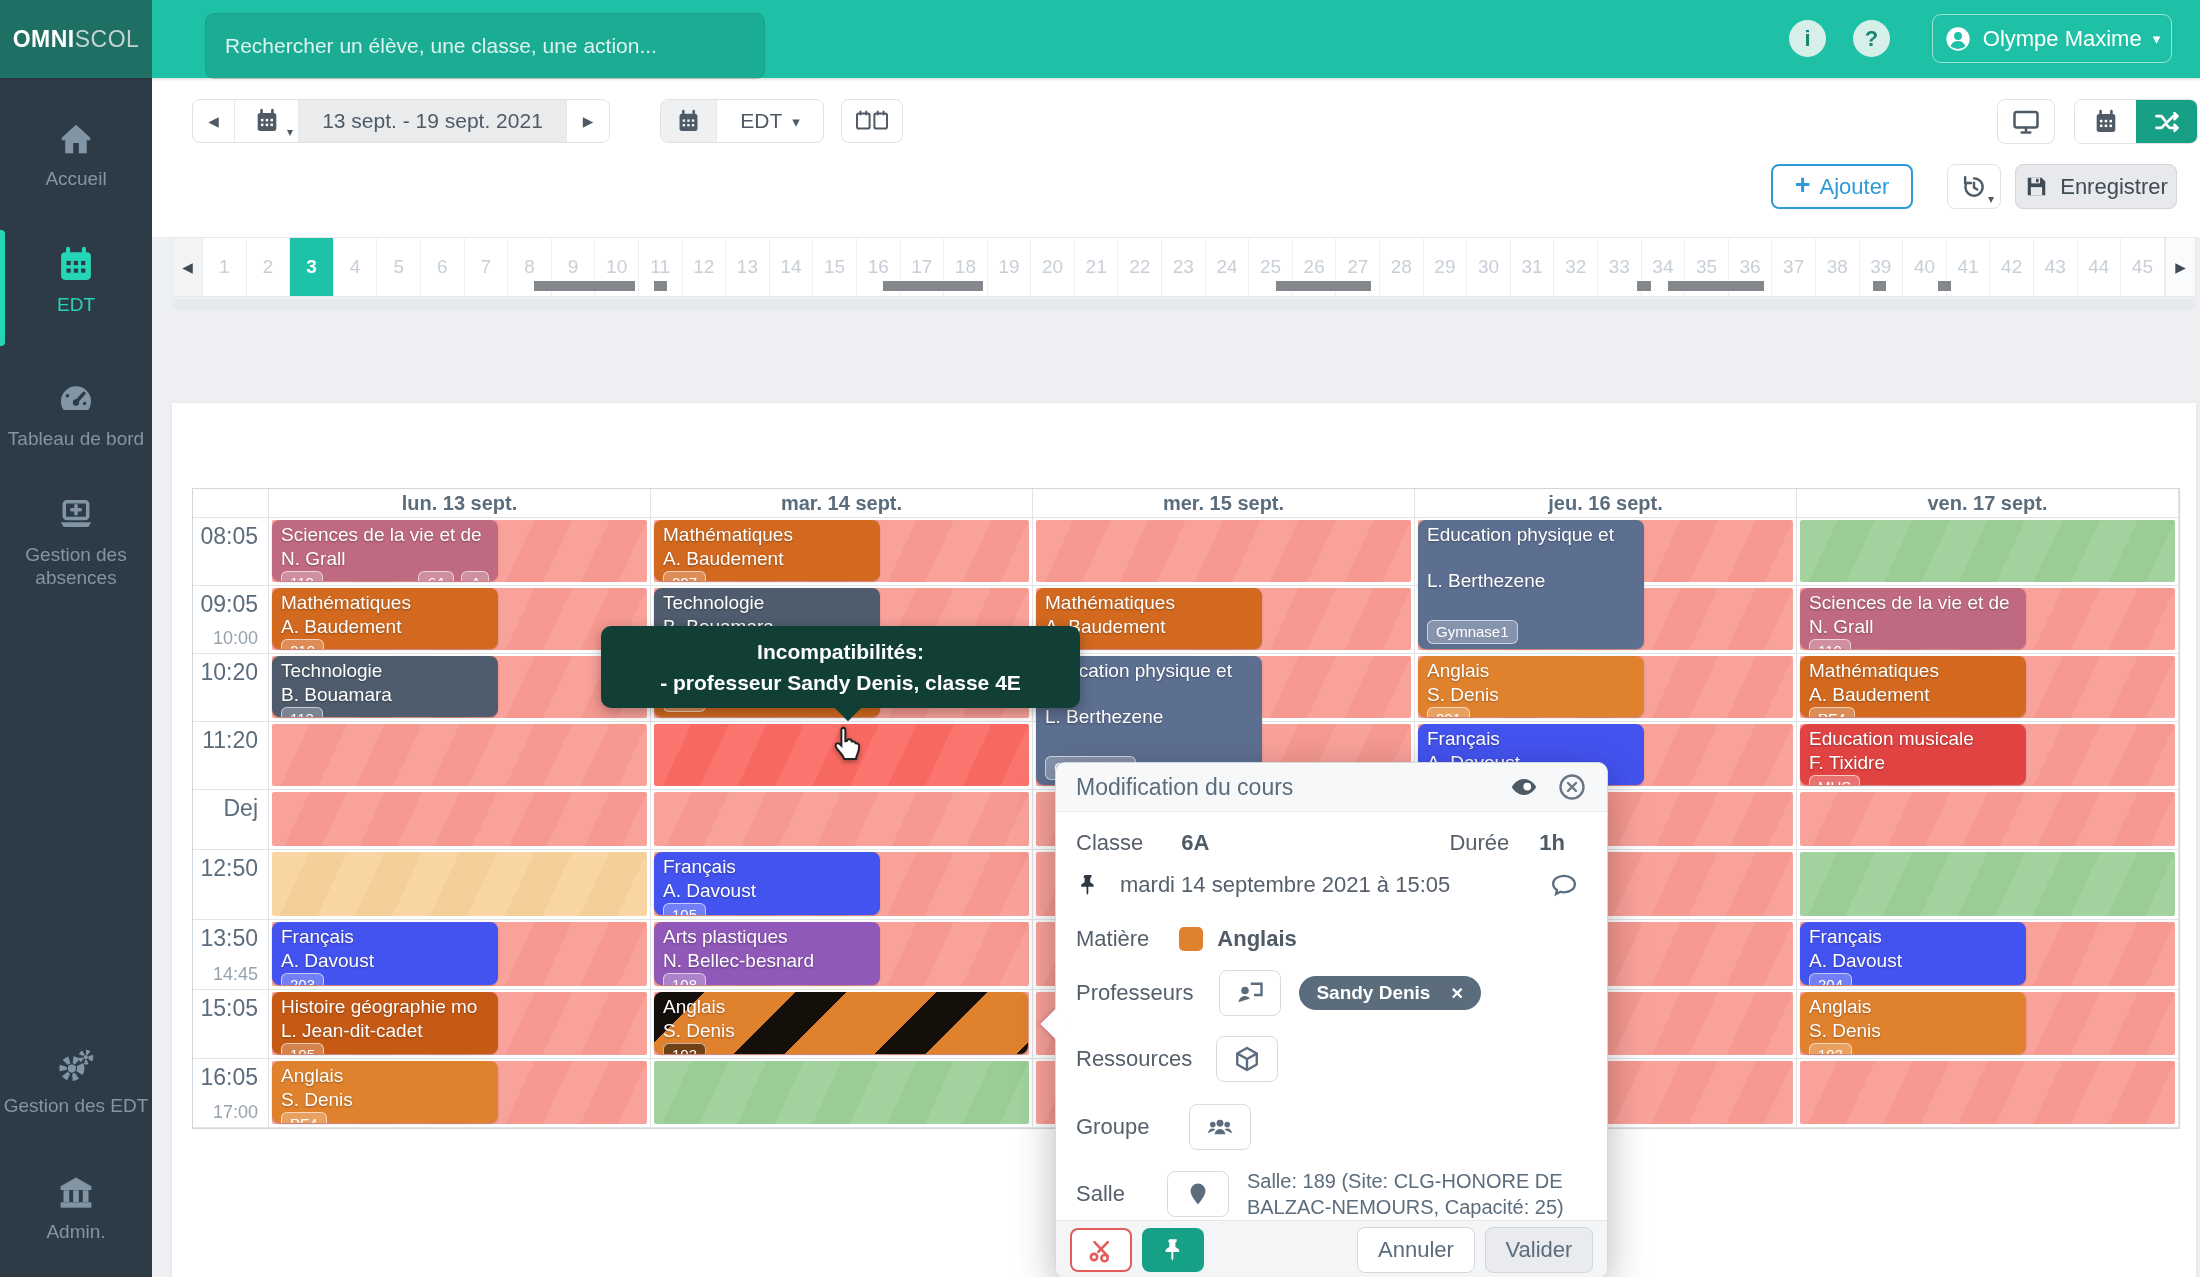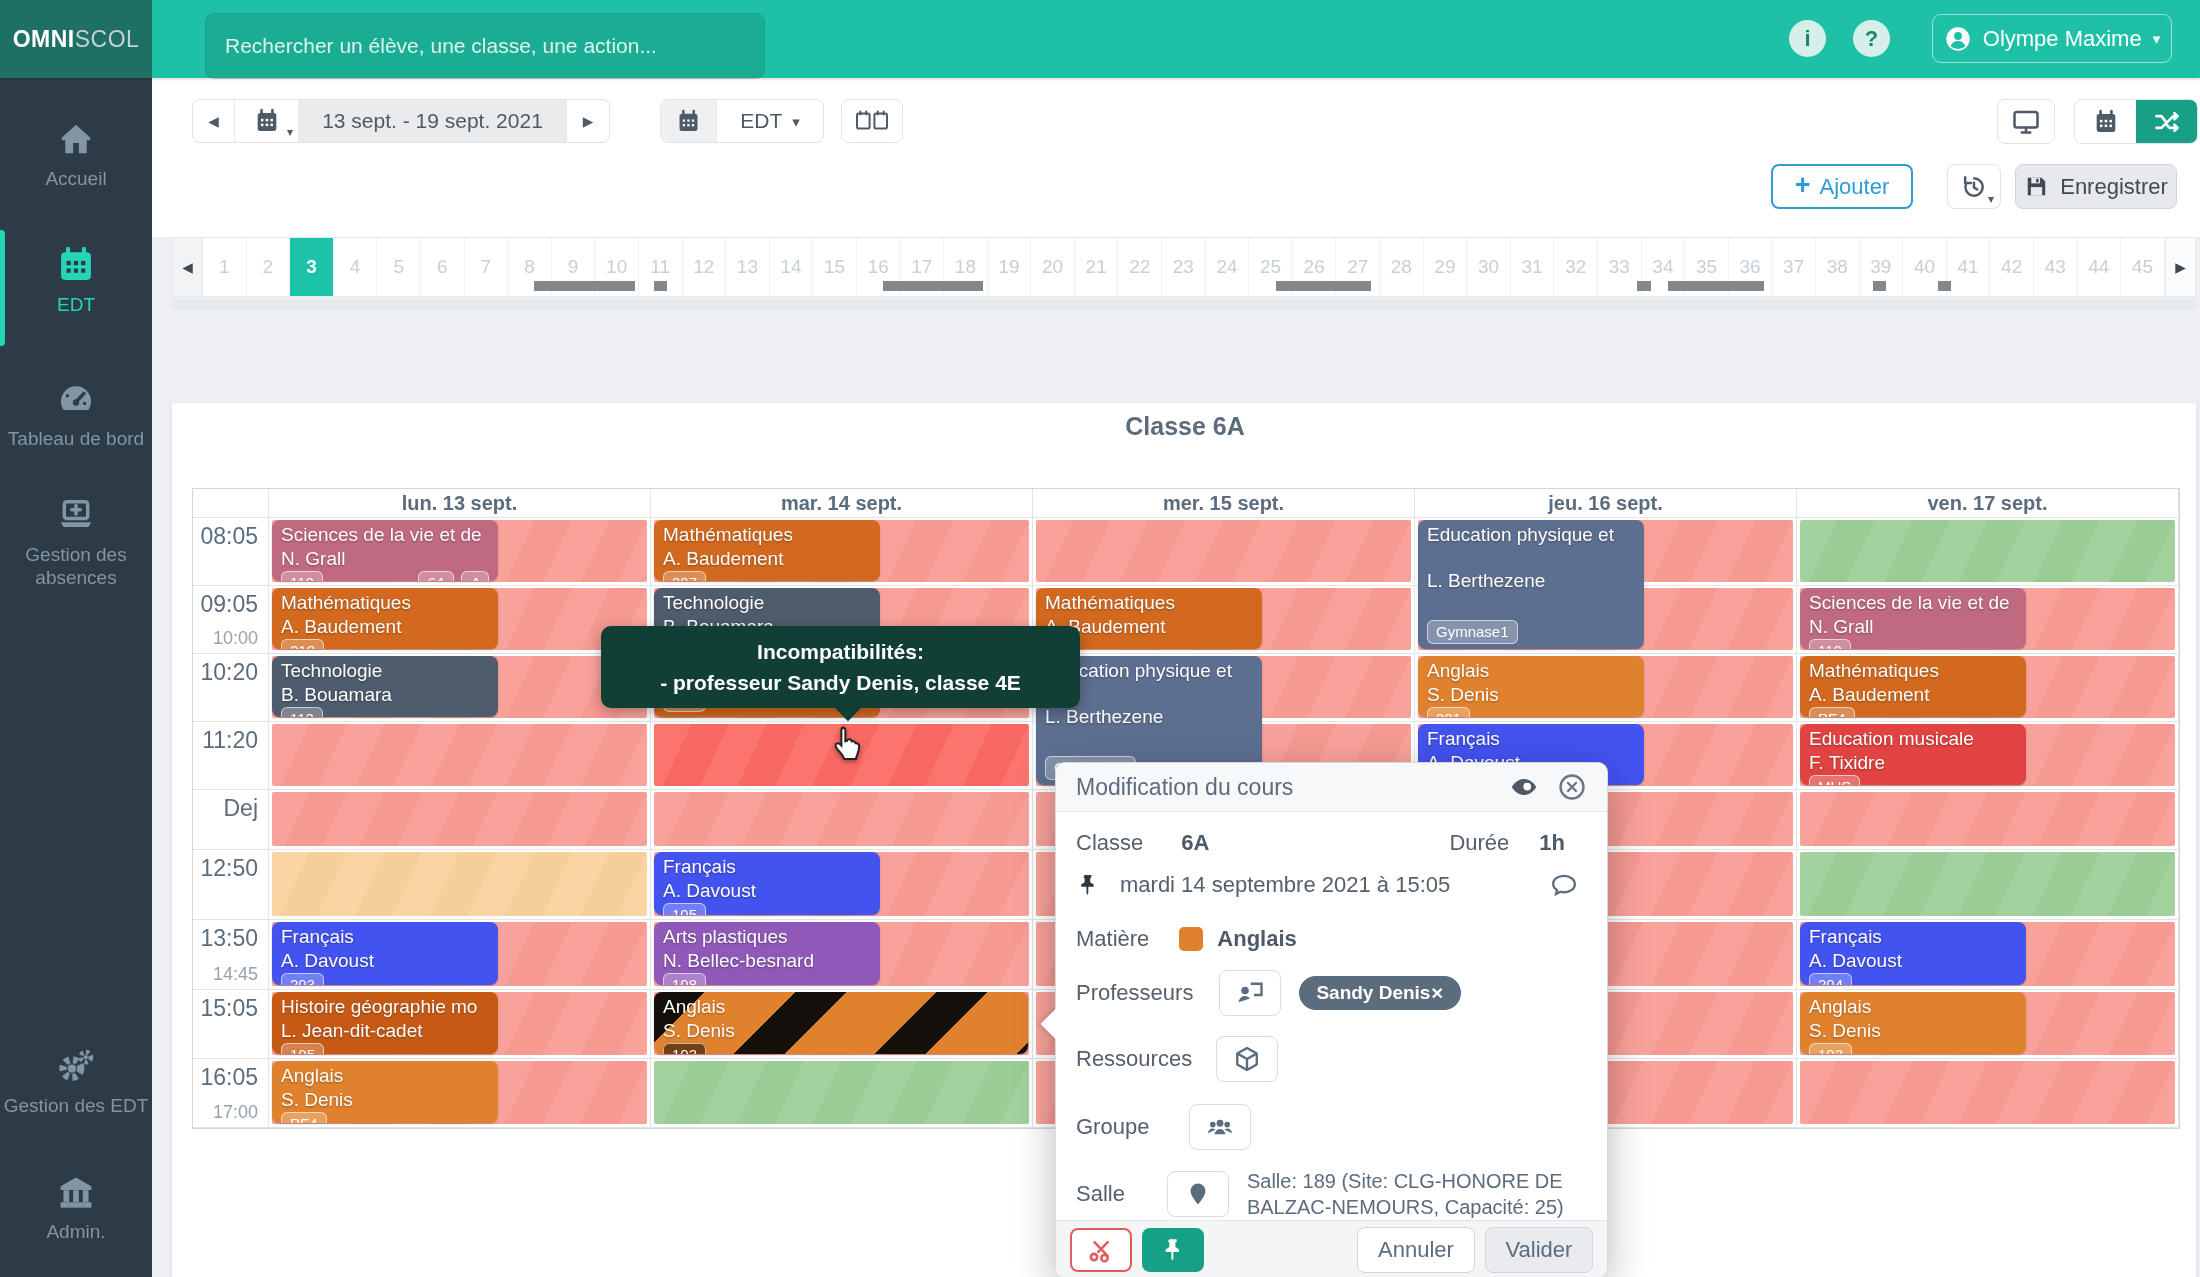--- a/index.html
+++ b/index.html
@@ -100,21 +100,21 @@
   .m-classe .dur-v{margin-left:30px}
   .m-date{margin-top:14px;padding-right:8px}
   .m-date .txt{margin-left:20px}
   .m-date .bubble{margin-left:auto;color:#5b6c7d}
   .m-matiere{margin-top:26px}
   .swatch{width:24px;height:24px;border-radius:5px;margin-left:30px}
   .m-matiere .val{margin-left:14px}
   .m-prof{margin-top:18px}
   .icon-btn{width:62px;height:46px;border:1px solid #d8dcdf;border-radius:8px;display:flex;align-items:center;justify-content:center;color:#5b6c7d;background:#fff;cursor:pointer;flex:none}
   .m-prof .icon-btn{margin-left:26px}
-  .chip{background:#5b6c7d;color:#fff;border-radius:999px;padding:6px 17px;font-size:19px;font-weight:bold;display:flex;gap:0;align-items:center;margin-left:18px;cursor:pointer}
+  .chip{background:#5b6c7d;color:#fff;border-radius:999px;padding:6px 17px;font-size:19px;font-weight:bold;display:flex;gap:20px;align-items:center;margin-left:18px;cursor:pointer}
   .chip .x{font-size:16px}
   .m-groupe{margin-top:22px}
   .m-groupe .icon-btn{margin-left:40px}
   .m-ress{margin-top:20px}
   .m-ress .icon-btn{margin-left:24px}
   .m-salle{margin-top:18px;align-items:center}
   .m-salle .icon-btn{margin-left:42px}
   .m-salle .txt{font-size:20px;line-height:26px;margin-left:18px;max-width:330px;color:#5b6c7d}
   .m-foot{margin-top:auto;height:58px;background:#f3f5f6;border-top:1px solid #e3e7ea;border-radius:0 0 10px 10px;display:flex;align-items:center;padding:0 14px;gap:10px;flex:none}
   .fbtn{width:62px;height:44px;border-radius:8px;display:flex;align-items:center;justify-content:center;cursor:pointer}
@@ -419,21 +419,20 @@
         <div class="wk-bar" style="left: 85.1111%; width: 0.666667%;"></div>
         <div class="wk-bar" style="left: 88.4444%; width: 0.666667%;"></div>
       </div>
     <div class="wk-arrow r">
         <span>▸</span>
       </div>
   </div>
   <div class="scrolltrack"></div>
 
   <div class="card"></div>
-  <div class="sched-title">Classe 6A</div>
   <div class="grid" style="height: 641px;">
       <div class="gcell" style="left: 0px; top: 0px; width: 76px; height: 29px; position: absolute;"></div>
       <div class="gcell dhead" style="left: 76px; top: 0px; width: 382px; height: 29px; position: absolute;">lun. 13 sept.</div>
       <div class="gcell dhead" style="left: 458px; top: 0px; width: 382px; height: 29px; position: absolute;">mar. 14 sept.</div>
       <div class="gcell dhead" style="left: 840px; top: 0px; width: 382px; height: 29px; position: absolute;">mer. 15 sept.</div>
       <div class="gcell dhead" style="left: 1222px; top: 0px; width: 382px; height: 29px; position: absolute;">jeu. 16 sept.</div>
       <div class="gcell dhead" style="left: 1604px; top: 0px; width: 382px; height: 29px; position: absolute;">ven. 17 sept.</div>
       <div class="gcell tcell" style="left: 0px; top: 29px; width: 76px; height: 68px; position: absolute;">
         <div>08:05</div>
       </div>

